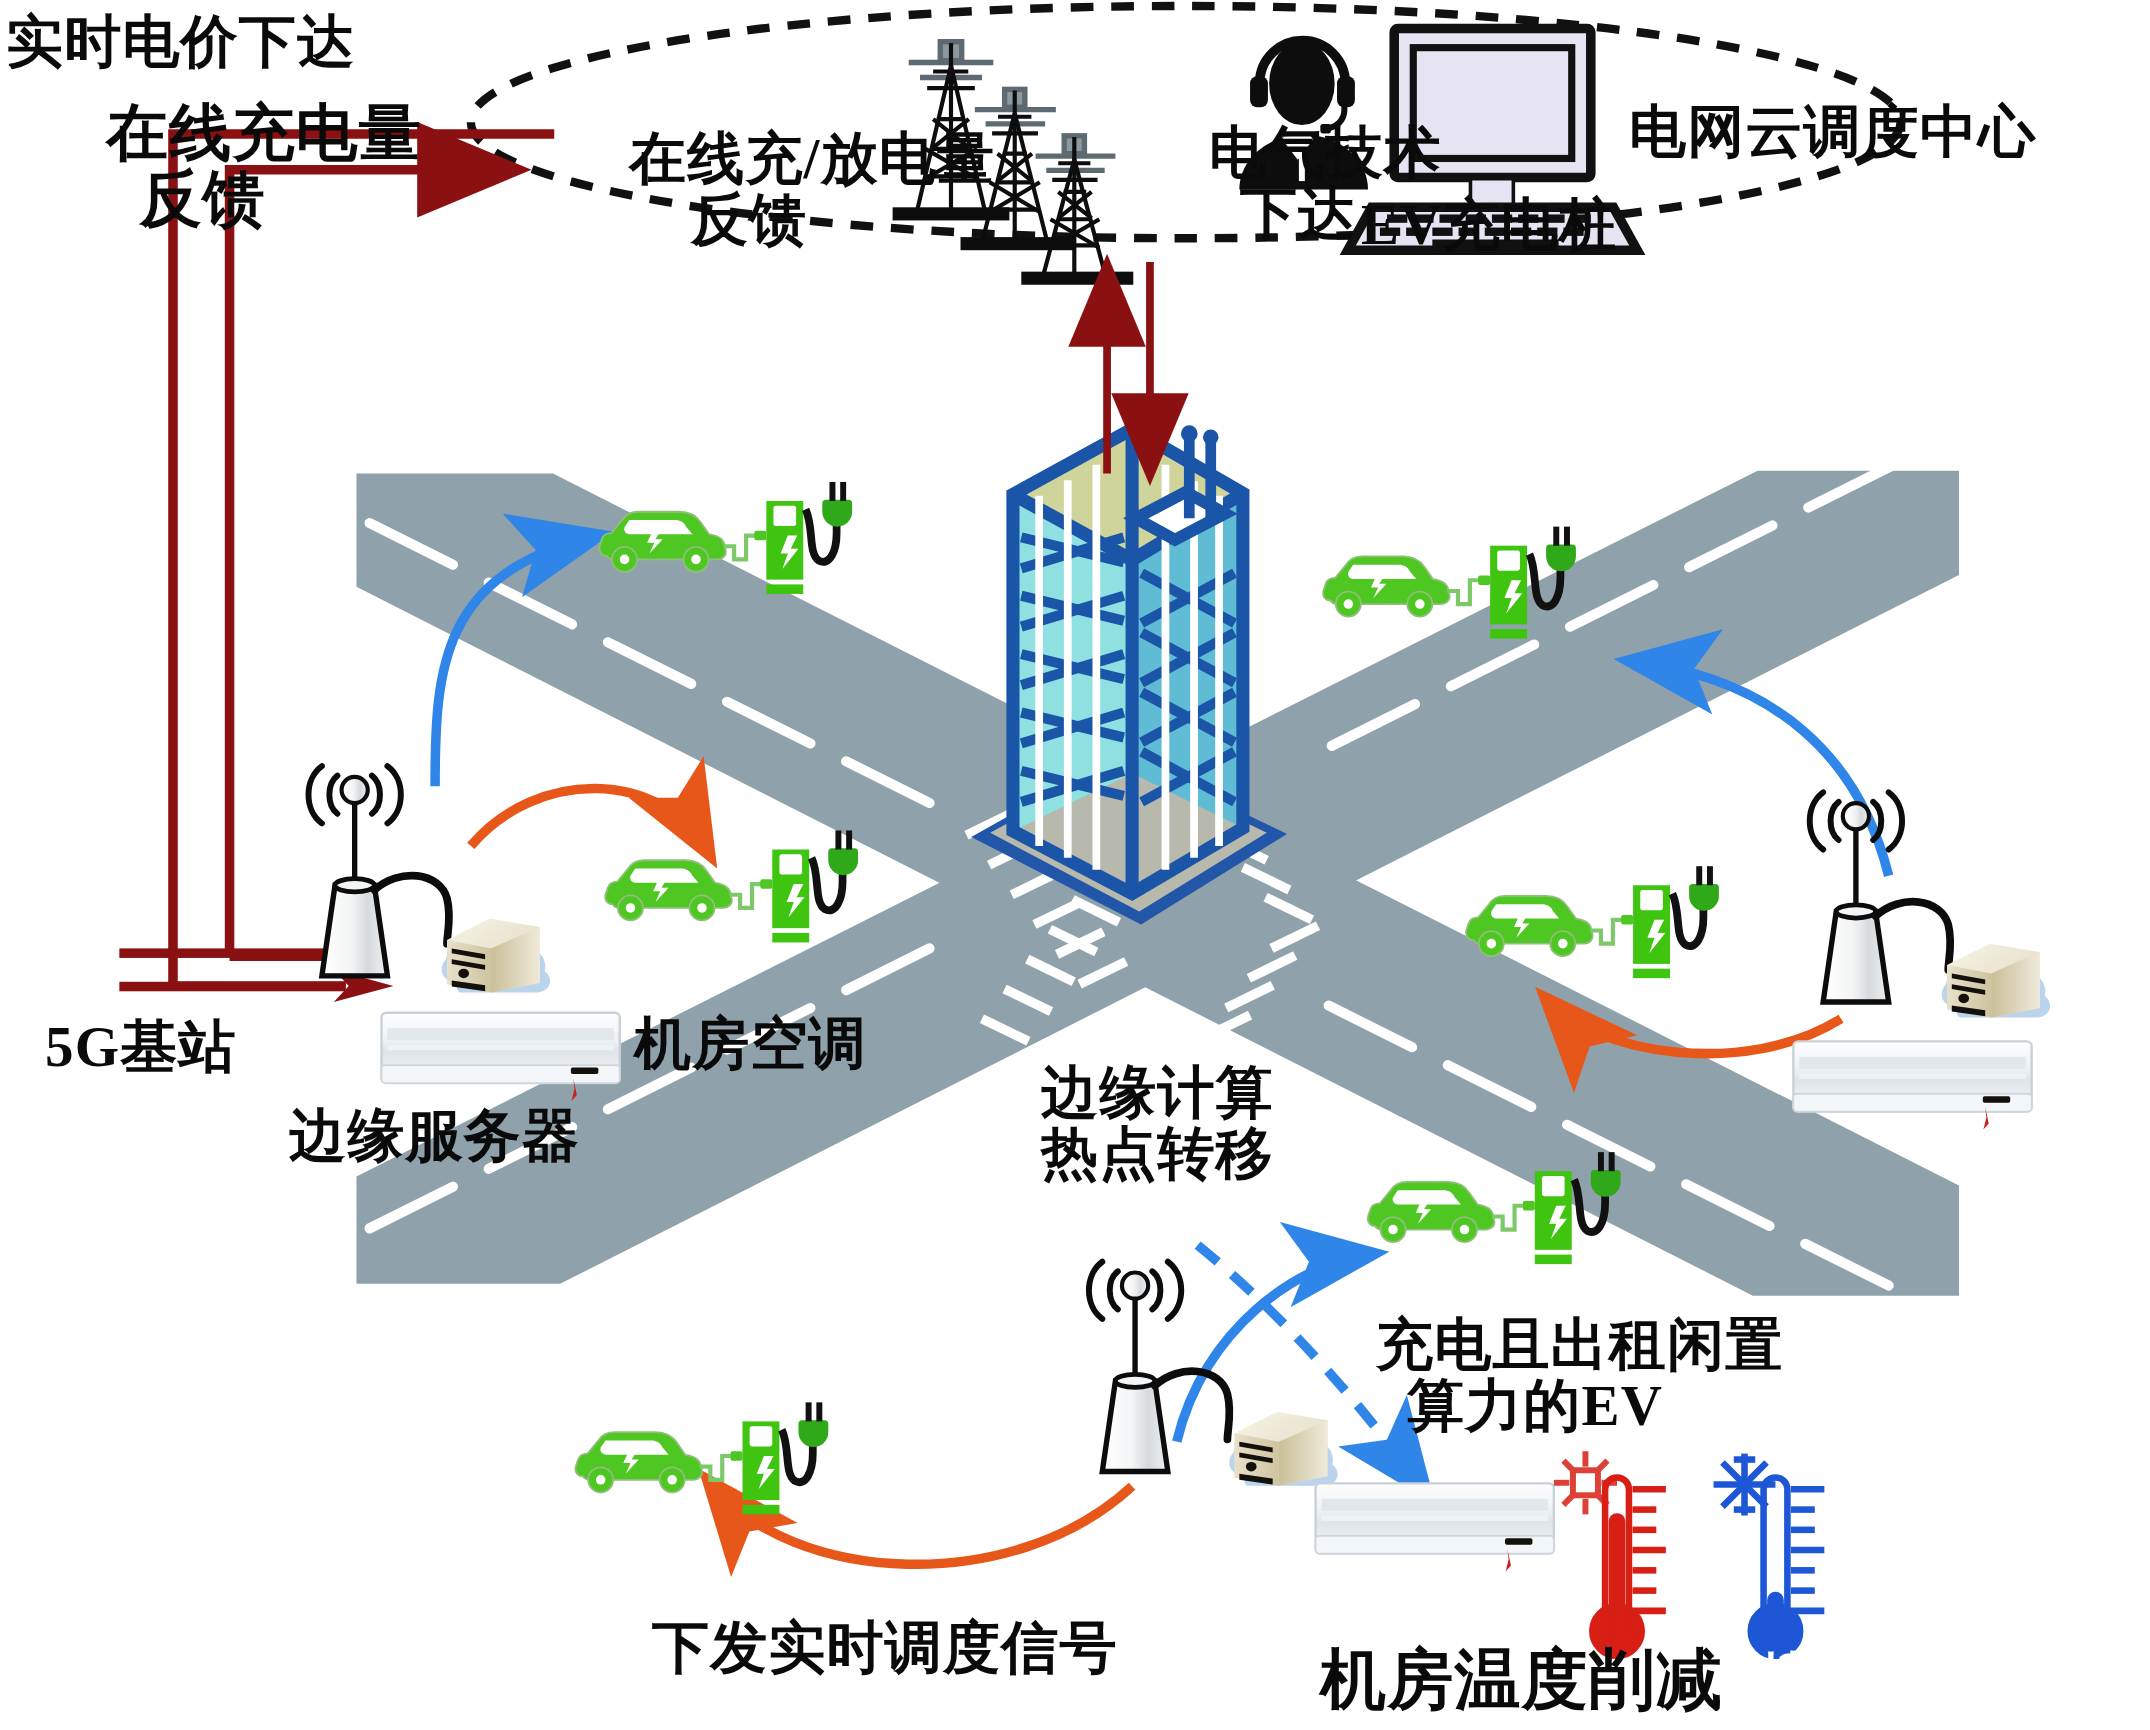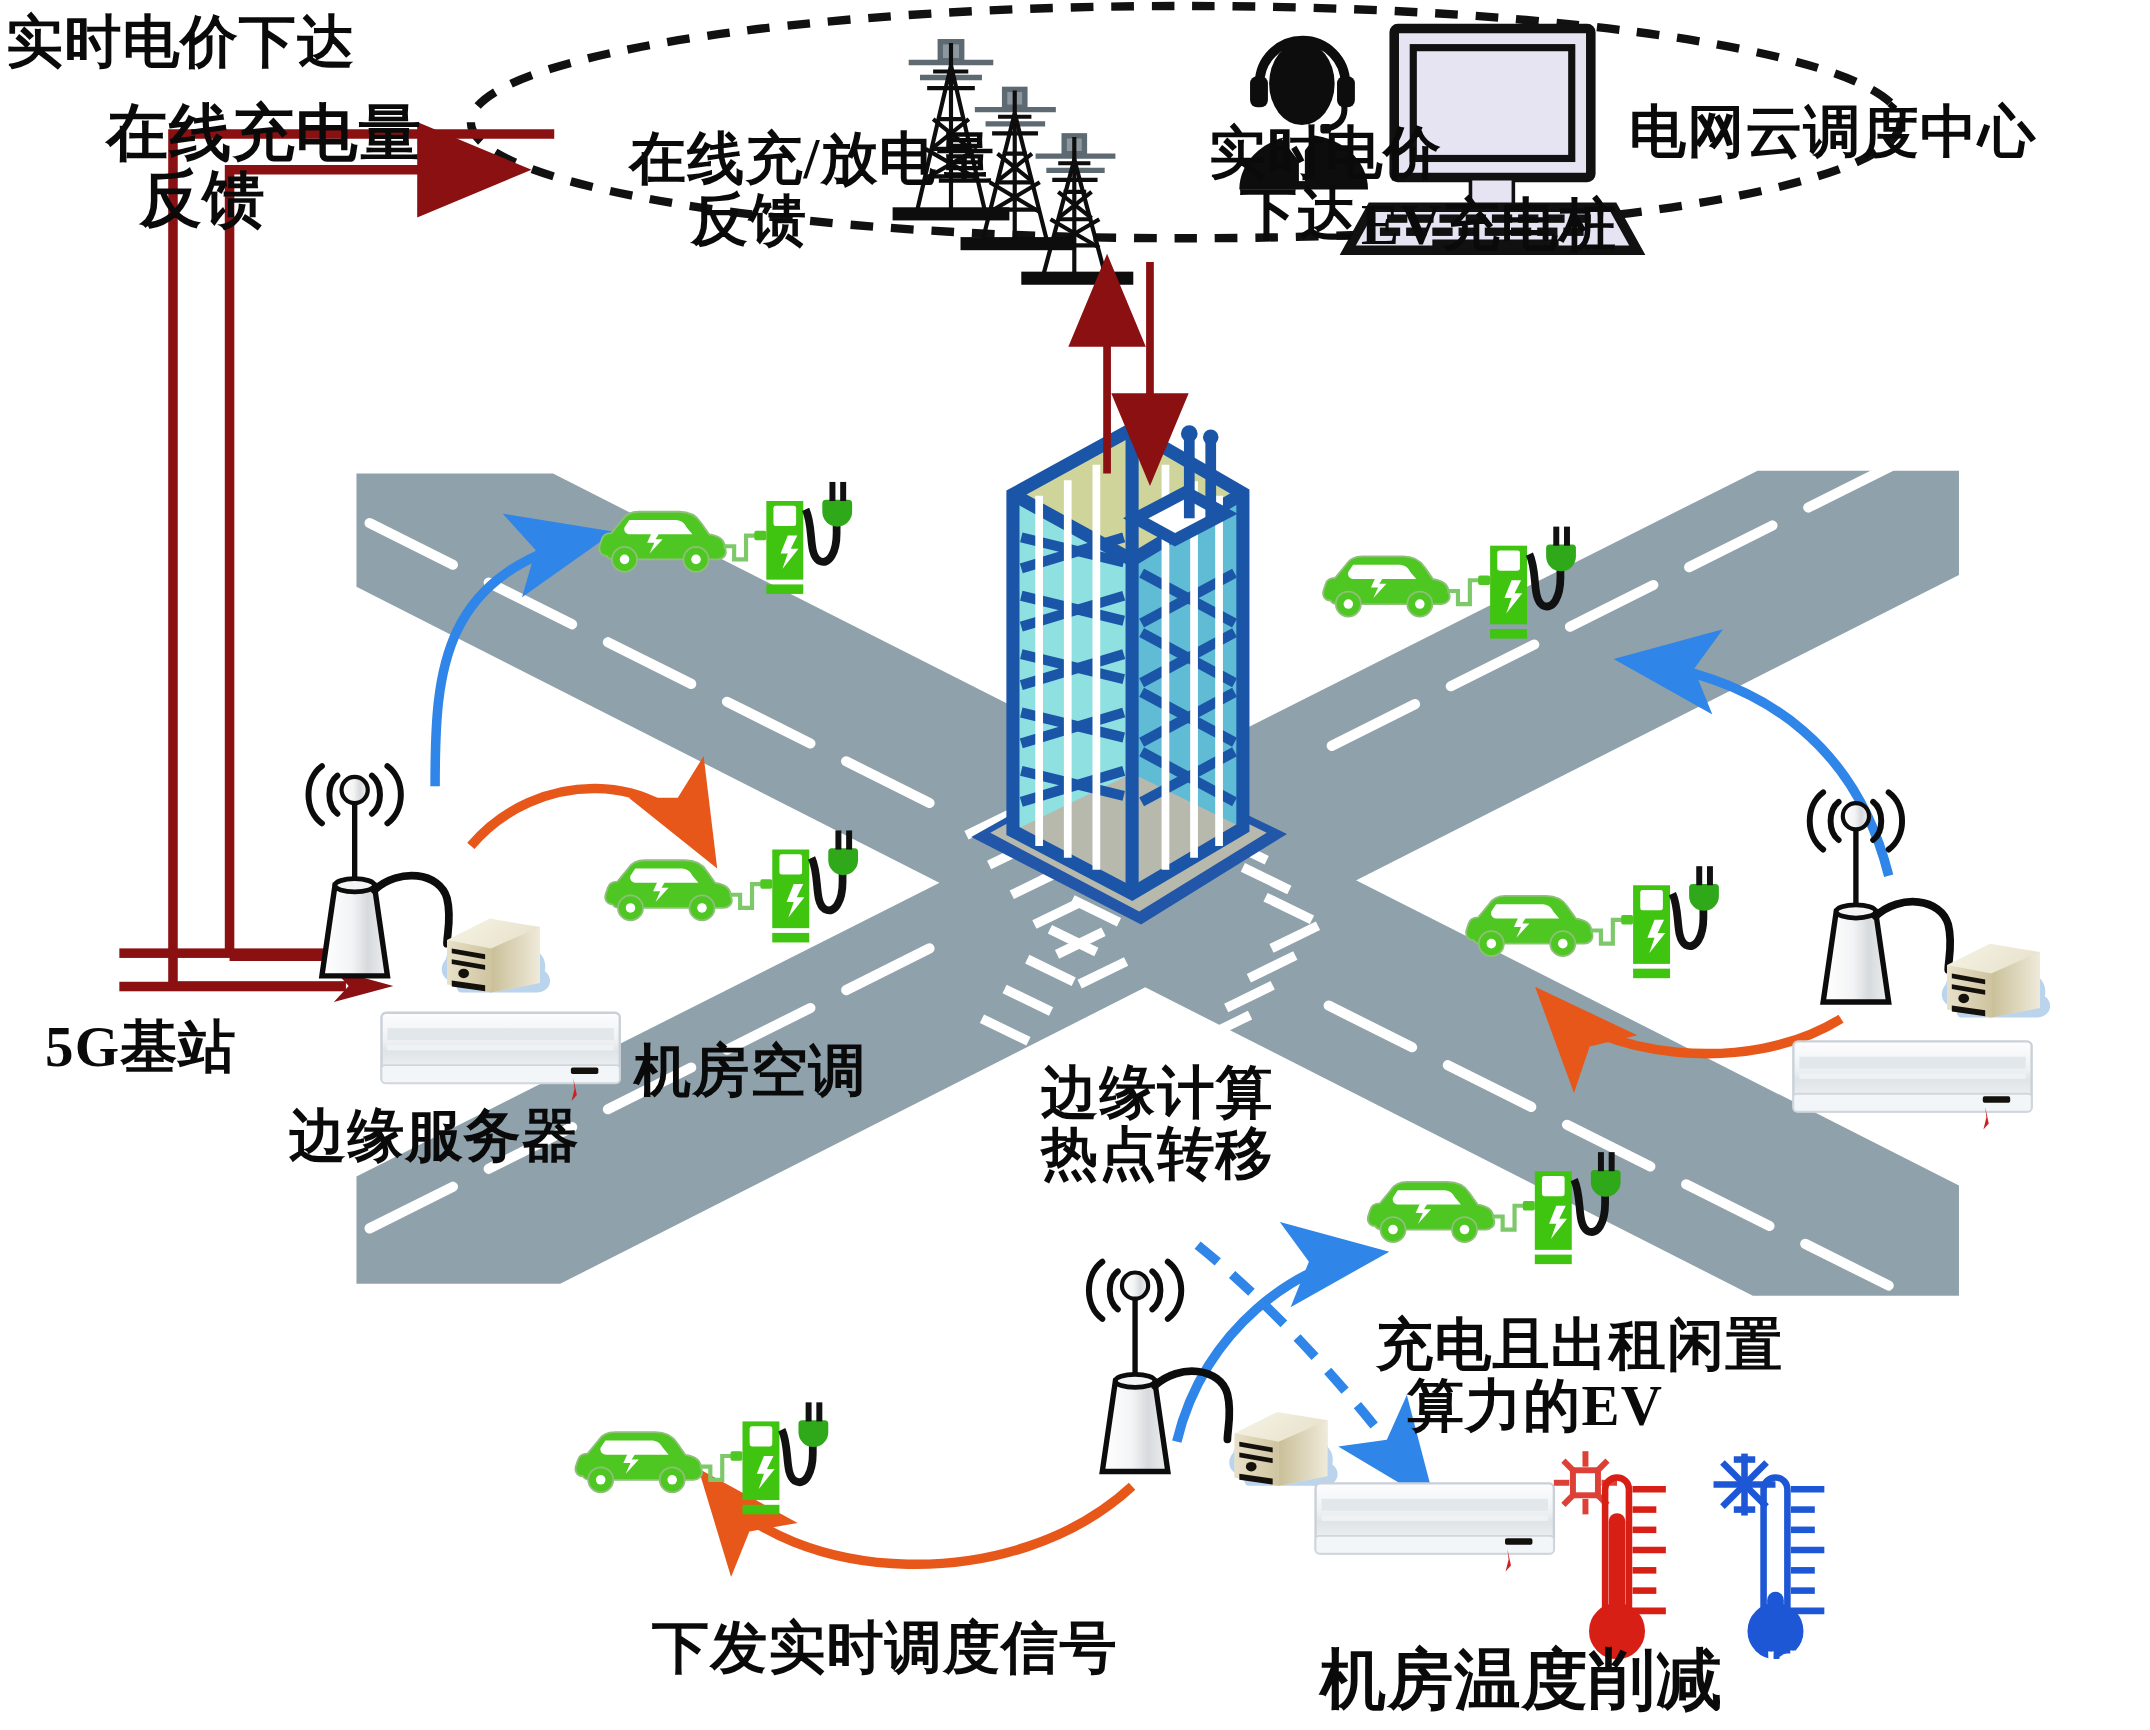--- a/index.html
+++ b/index.html
@@ -460,26 +460,26 @@
         <line x1="3006" y1="2704" x2="3062" y2="2704"></line>
       </g>
     </g>
   </svg>
 
   <div class="lbl" style="left:6px;  top:10.7px;   font-size:57px;">实时电价下达</div>
   <div class="lbl" style="left:106px; top:100px;  font-size:62px;">在线充电量
   反馈</div>
   <div class="lbl" style="left:596px;top:128px;  font-size:57px;margin-left:33px;">在线充/放电量
     反馈</div>
-  <div class="lbl" style="left:1209px;top:122px;  font-size:57px;">实时电价
+  <div class="lbl" style="left:1209px;top:122px;  font-size:57px;">电气技术
   下达</div>
   <div class="lbl" style="left:1629px;top:101px;  font-size:57px;">电网云调度中心</div>
   <div class="lbl" style="left:1361px;top:194px;  font-size:57px;">EV充电桩</div>
   <div class="lbl" style="left:45px;  top:1016px; font-size:57px;">5G基站</div>
-  <div class="lbl" style="left:634px;top:1013px; font-size:57px;margin-top:27px;">机房空调</div>
+  <div class="lbl" style="left:634px;top:1013px; font-size:57px;">机房空调</div>
   <div class="lbl" style="left:1041px;top:1062px; font-size:57px;">边缘计算
 热点转移</div>
   <div class="lbl" style="left:289px; top:1105px; font-size:57px;">边缘服务器</div>
   <div class="lbl" style="left:1376px;top:1314px; font-size:57px;">充电且出租闲置
   算力的EV</div>
   <div class="lbl" style="left:652px;top:1617px; font-size:57px;">下发实时调度信号</div>
   <div class="lbl" style="left:1320px;top:1645px; font-size:66px;">机房温度削减</div>
   <div class="lbl white" style="left:1760px;top:1649px; font-size:52px; letter-spacing:0px;">搜狐号@电气技术</div>
 
 </div>

